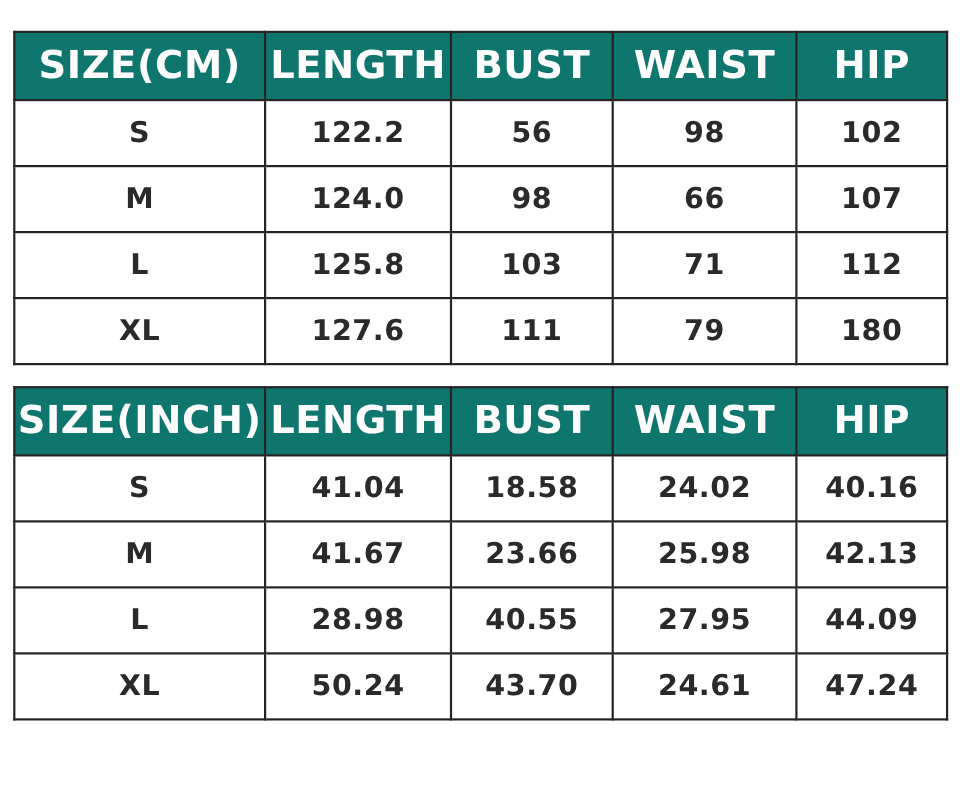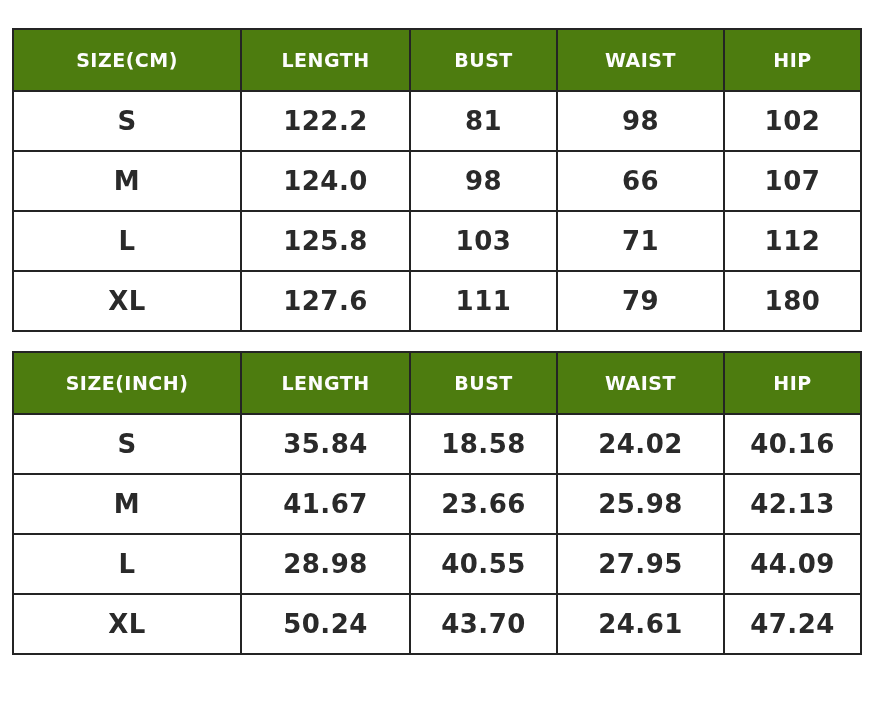--- a/index.html
+++ b/index.html
@@ -27,24 +27,24 @@
   table.size-table th,
   table.size-table td {
     border: 2px solid #242424;
     text-align: center;
     vertical-align: middle;
     font-weight: bold;
     letter-spacing: 0.5px;
     padding: 0;
   }
   table.size-table th {
-    background: #4d7c0f;
+    background: #0f766e;
     color: #fdfdfd;
     height: 60px;
-    font-size: 19px;
+    font-size: 35px;
     margin-left: 20px;
   }
   table.size-table td {
     background: #ffffff;
     color: #2a2a2a;
     height: 58px;
     font-size: 26px;
   }
   col.c1 { width: 228px; }
   col.c2 { width: 169px; }
@@ -71,21 +71,21 @@
         <th>LENGTH</th>
         <th>BUST</th>
         <th>WAIST</th>
         <th>HIP</th>
       </tr>
     </thead>
     <tbody>
       <tr>
         <td>S</td>
         <td>122.2</td>
-        <td>81</td>
+        <td>56</td>
         <td>98</td>
         <td>102</td>
       </tr>
       <tr>
         <td>M</td>
         <td>124.0</td>
         <td>98</td>
         <td>66</td>
         <td>107</td>
       </tr>
@@ -119,21 +119,21 @@
         <th>SIZE(INCH)</th>
         <th>LENGTH</th>
         <th>BUST</th>
         <th>WAIST</th>
         <th>HIP</th>
       </tr>
     </thead>
     <tbody>
       <tr>
         <td>S</td>
-        <td>35.84</td>
+        <td>41.04</td>
         <td>18.58</td>
         <td>24.02</td>
         <td>40.16</td>
       </tr>
       <tr>
         <td>M</td>
         <td>41.67</td>
         <td>23.66</td>
         <td>25.98</td>
         <td>42.13</td>

